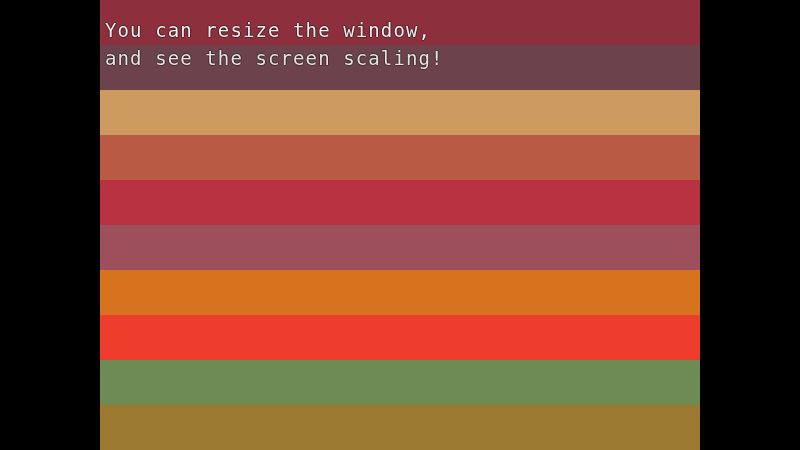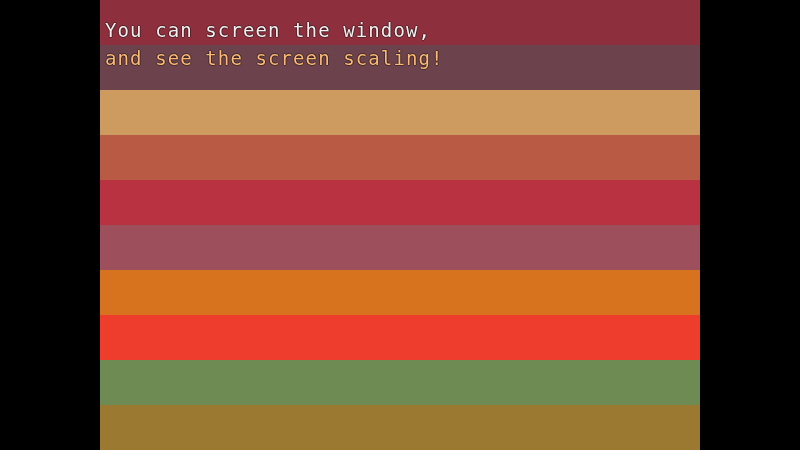--- a/index.html
+++ b/index.html
@@ -102,21 +102,21 @@
         <div class="color-band" style="background-color: rgb(185, 90, 68);"></div>
         <div class="color-band" style="background-color: rgb(185, 50, 66);"></div>
         <div class="color-band" style="background-color: rgb(158, 79, 92);"></div>
         <div class="color-band" style="background-color: rgb(215, 115, 31);"></div>
         <div class="color-band" style="background-color: rgb(238, 60, 45);"></div>
         <div class="color-band" style="background-color: rgb(110, 139, 83);"></div>
         <div class="color-band" style="background-color: rgb(155, 121, 48);"></div>
       </div>
 
     <div id="message-overlay">
-      <span class="message-line" style="color: rgb(242, 242, 242);">You can screen the window,</span>
-      <span class="message-line" style="color: #fdba74;">and see the screen scaling!</span>
+      <span class="message-line" style="color: rgb(242, 242, 242);">You can resize the window,</span>
+      <span class="message-line" style="color: #e5e5e5;">and see the screen scaling!</span>
     </div>
 
   </div>
 
   <div class="letterbox letterbox-right"></div>
 
 </div>
 
 </body></html>

